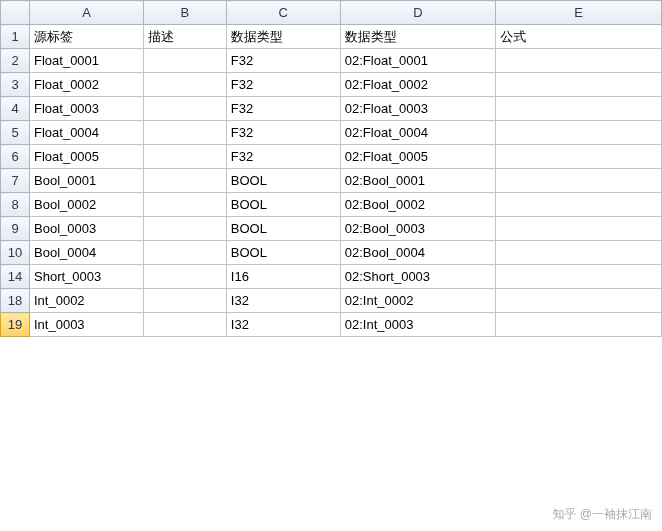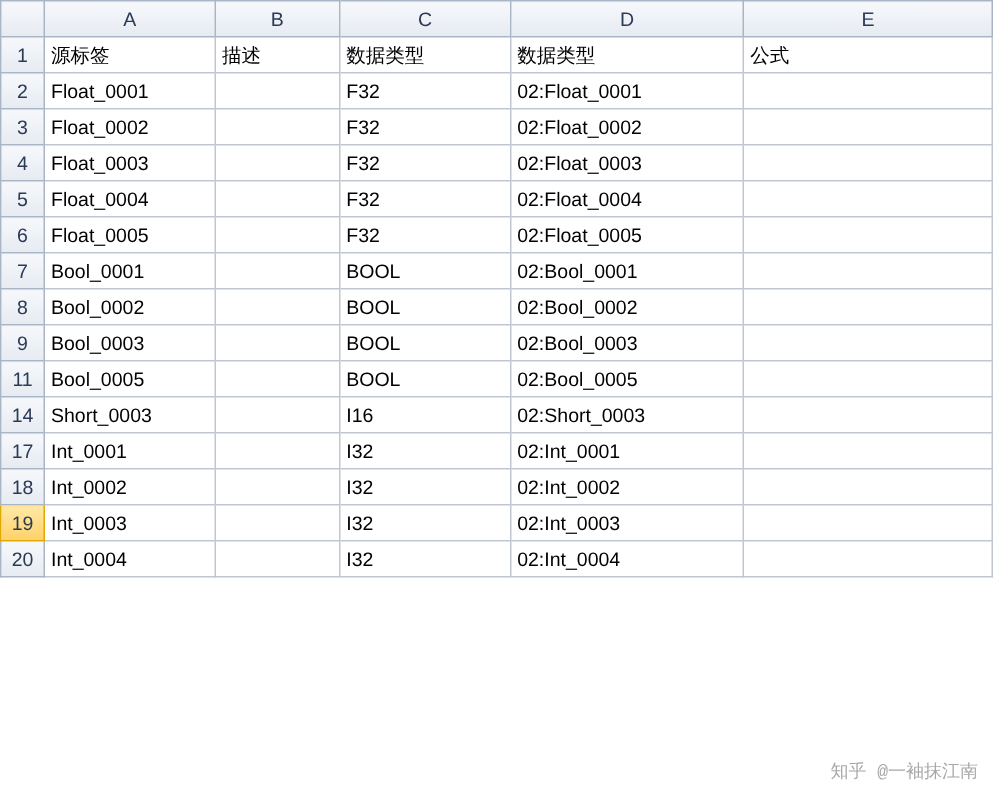--- a/index.html
+++ b/index.html
@@ -65,21 +65,21 @@
   .colB { width: 80px; }
   .colC { width: 110px; }
   .colD { width: 150px; }
   .colE { width: 160px; }
   .watermark {
     position: absolute;
     right: 10px;
     bottom: 8px;
     font-size: 12px;
     color: rgba(120,120,120,0.65);
-    font-family: Liberation Mono, monospace;
+    font-family: Liberation Sans, sans-serif;
     pointer-events: none;
   }
 </style>
 </head>
 <body>
 
 <table>
   <thead>
     <tr>
       <th class="corner"></th>
@@ -157,63 +157,47 @@
       </tr>
       <tr>
         <td class="row-head">9</td>
         <td class="cell colA">Bool_0003</td>
         <td class="cell colB"></td>
         <td class="cell colC">BOOL</td>
         <td class="cell colD">02:Bool_0003</td>
         <td class="cell colE"></td>
       </tr>
       <tr>
-        <td class="row-head">11</td>
-        <td class="cell colA">Bool_0005</td>
-        <td class="cell colB"></td>
-        <td class="cell colC">BOOL</td>
-        <td class="cell colD">02:Bool_0005</td>
+        <td class="row-head">10</td>
+        <td class="cell colA">Bool_0004</td>
+        <td class="cell colB"></td>
+        <td class="cell colC">BOOL</td>
+        <td class="cell colD">02:Bool_0004</td>
         <td class="cell colE"></td>
       </tr>
       <tr>
         <td class="row-head">14</td>
         <td class="cell colA">Short_0003</td>
         <td class="cell colB"></td>
         <td class="cell colC">I16</td>
         <td class="cell colD">02:Short_0003</td>
         <td class="cell colE"></td>
       </tr>
       <tr>
-        <td class="row-head">17</td>
-        <td class="cell colA">Int_0001</td>
-        <td class="cell colB"></td>
-        <td class="cell colC">I32</td>
-        <td class="cell colD">02:Int_0001</td>
-        <td class="cell colE"></td>
-      </tr>
-      <tr>
         <td class="row-head">18</td>
         <td class="cell colA">Int_0002</td>
         <td class="cell colB"></td>
         <td class="cell colC">I32</td>
         <td class="cell colD">02:Int_0002</td>
         <td class="cell colE"></td>
       </tr>
       <tr>
         <td class="row-head selected">19</td>
         <td class="cell colA">Int_0003</td>
         <td class="cell colB"></td>
         <td class="cell colC">I32</td>
         <td class="cell colD">02:Int_0003</td>
-        <td class="cell colE"></td>
-      </tr>
-      <tr>
-        <td class="row-head">20</td>
-        <td class="cell colA">Int_0004</td>
-        <td class="cell colB"></td>
-        <td class="cell colC">I32</td>
-        <td class="cell colD">02:Int_0004</td>
         <td class="cell colE"></td>
       </tr>
     </tbody>
 </table>
 
 <div class="watermark">知乎 @一袖抹江南</div>
 
 </body></html>

